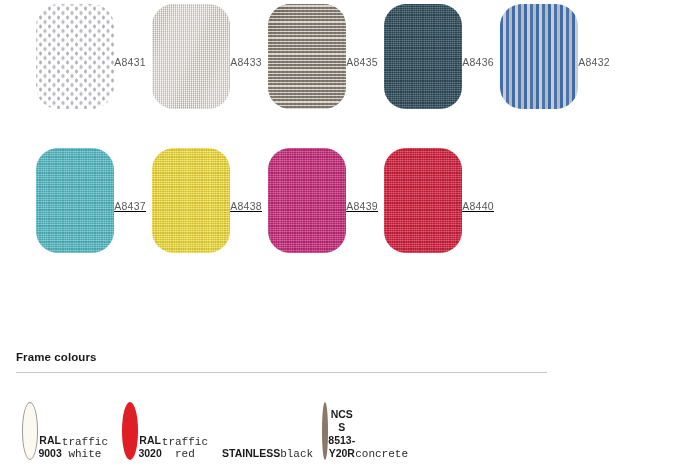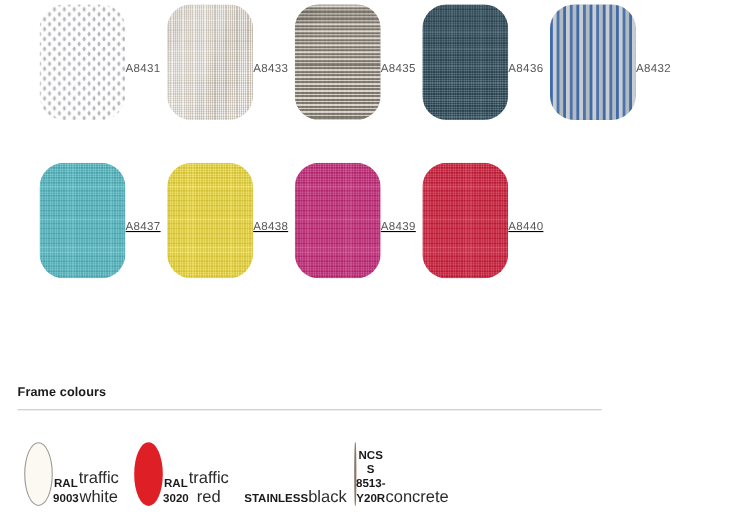--- a/index.html
+++ b/index.html
@@ -171,23 +171,24 @@
     font-size: 10.5px;
     font-weight: bold;
     color: #1a1a1a;
     text-align: center;
     line-height: 13px;
     white-space: pre-line;
   }
 
   .frame-desc {
     margin-top: 9px;
-    font-size: 15px;
+    font-size: 11px;
     color: #2b2b2b;
     text-align: center;
+    font-family: Liberation Mono, monospace;
   }
 
   
   .fr-white {
     background: #fbf9f1;
     border: 1px solid #9a9a95;
   }
   .fr-black   { background: #1d2c2a; }
   .fr-red     { background: #de1f26; }
   .fr-steel {

